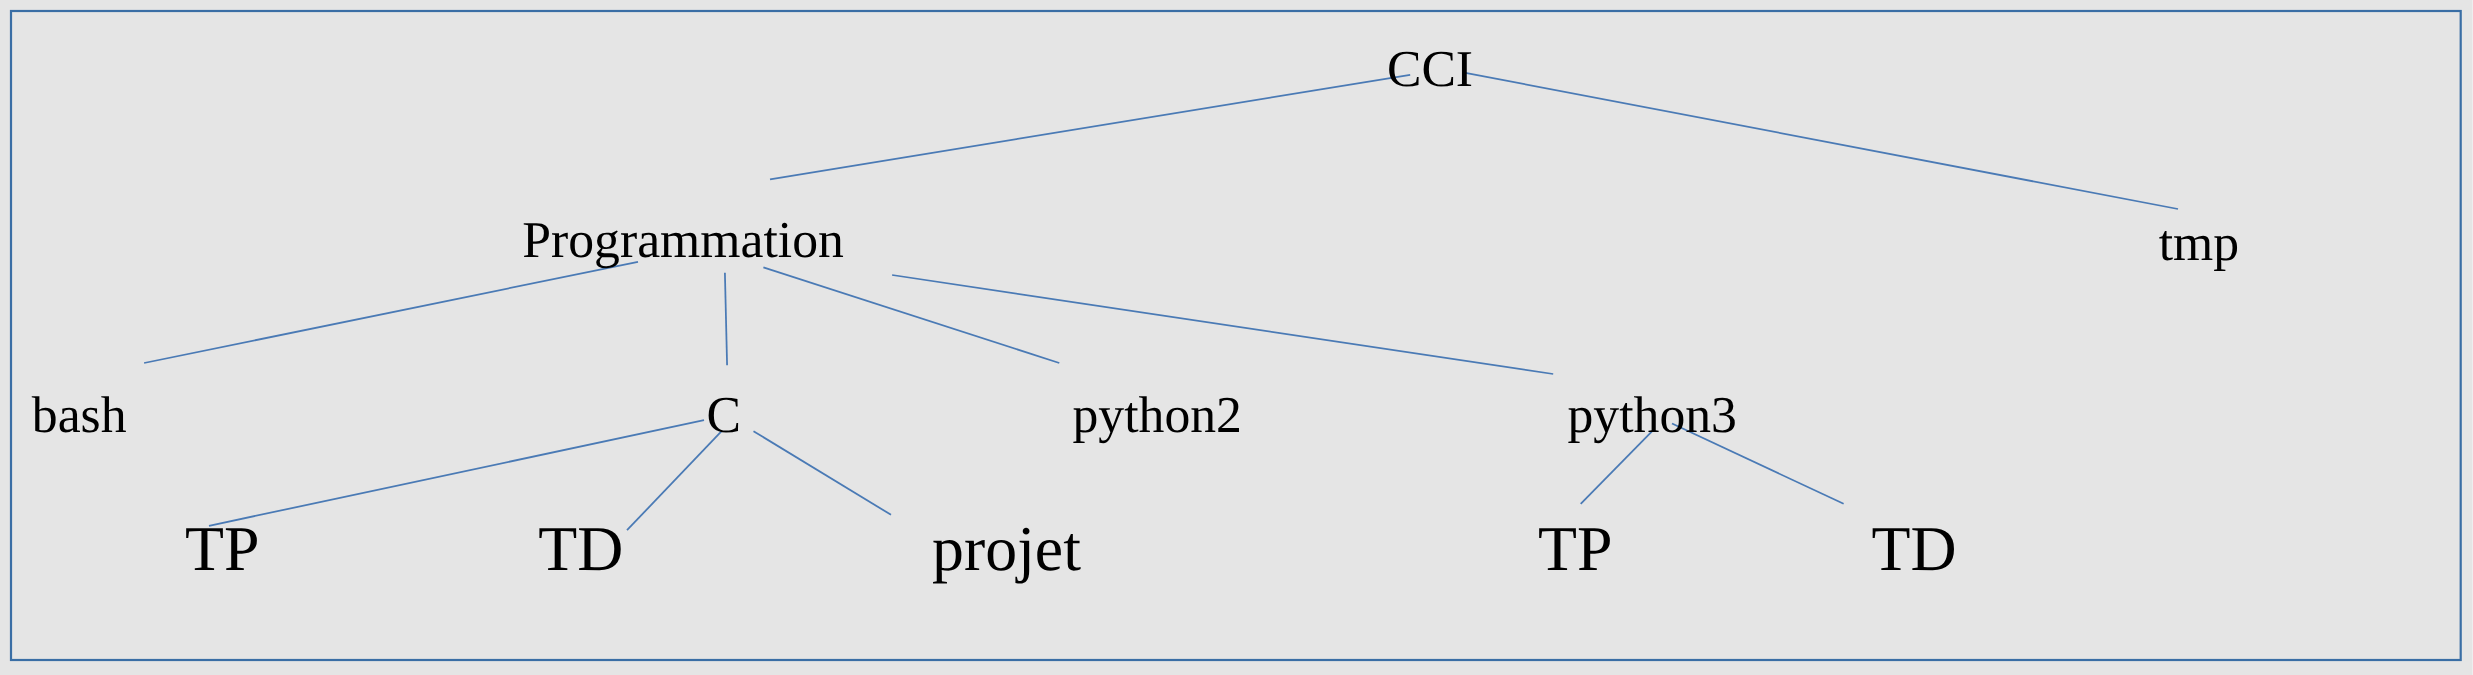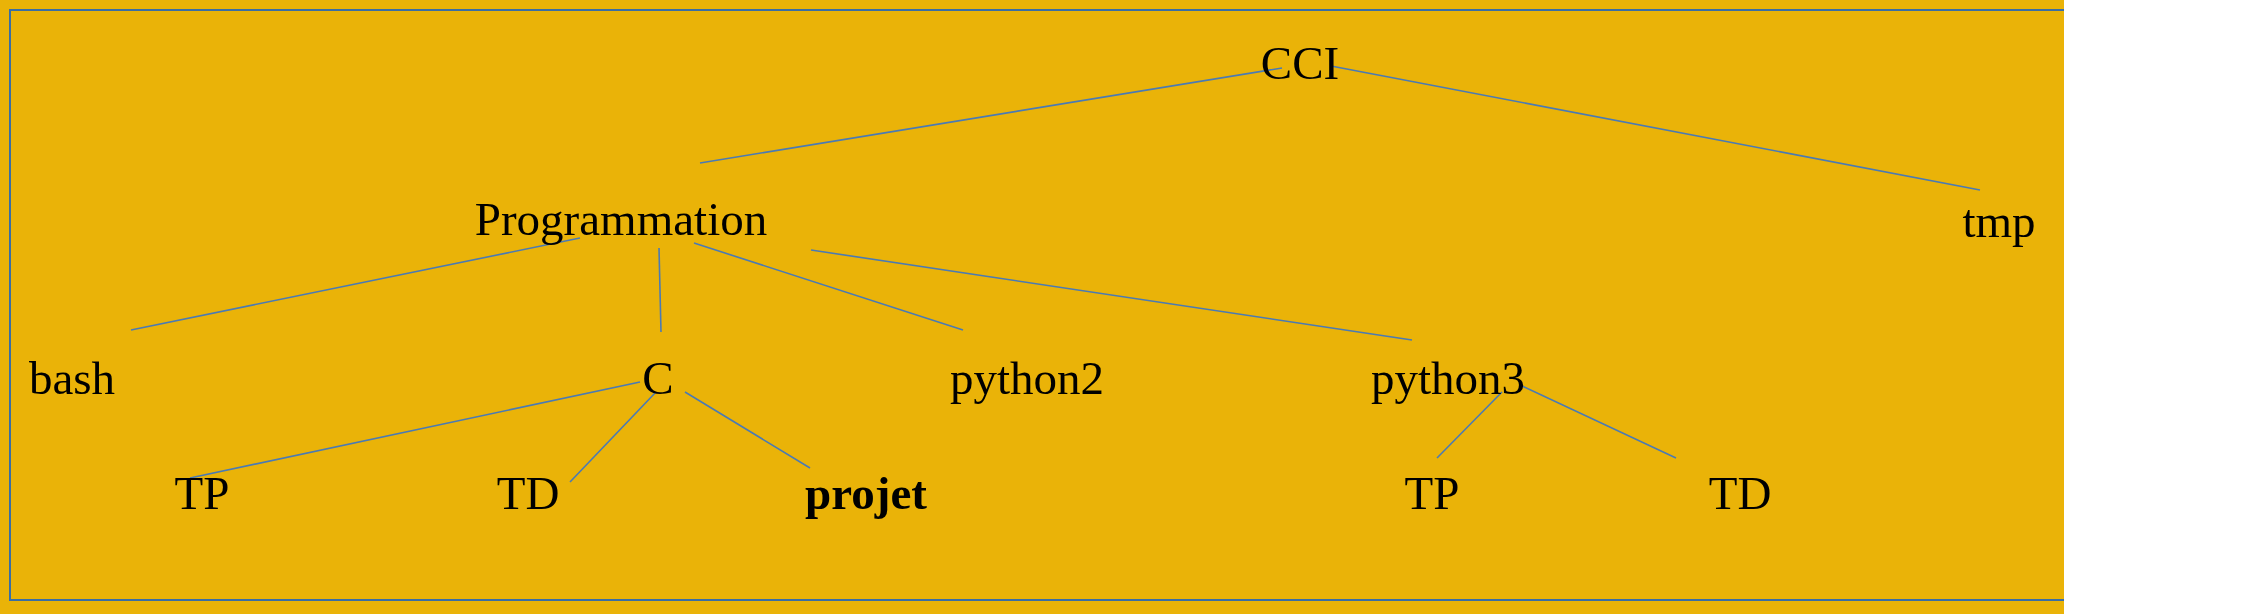--- a/index.html
+++ b/index.html
@@ -6,23 +6,23 @@
   html, body {
     margin: 0;
     padding: 0;
     background: #ffffff;
   }
   body {
     font-family: "Liberation Serif", "DejaVu Serif", serif;
   }
   #tree-figure {
     position: relative;
-    width: 2064px;
+    width: 2248px;
     height: 614px;
-    background: #eab308;
+    background: #e5e5e5;
     box-sizing: border-box;
     overflow: hidden;
   }
   #figure-border {
     position: absolute;
     left: 9px;
     top: 9px;
     width: 2229px;
     height: 592px;
     border: 2px solid #3a6ea5;
@@ -41,21 +41,21 @@
     position: absolute;
     color: #000000;
     white-space: nowrap;
     line-height: 1;
     font-weight: normal;
     transform: translate(-50%, 0);
   }
   .lvl-0 { font-size: 47px; }
   .lvl-1 { font-size: 47px; }
   .lvl-2 { font-size: 47px; }
-  .lvl-3 { font-size: 47px; }
+  .lvl-3 { font-size: 58px; }
 </style>
 </head>
 <body>
 
 <div id="tree-figure">
 
   <div id="figure-border"></div>
 
   <svg id="edge-layer" viewBox="0 0 2248 614" width="2248" height="614" xmlns="http://www.w3.org/2000/svg" aria-hidden="true">
       <line x1="1282" y1="68" x2="700" y2="163" stroke="#4a7ab5" stroke-width="1.6" shape-rendering="geometricPrecision"></line>
@@ -70,22 +70,22 @@
       <line x1="1502" y1="392" x2="1437" y2="458" stroke="#4a7ab5" stroke-width="1.6" shape-rendering="geometricPrecision"></line>
       <line x1="1520" y1="385" x2="1676" y2="458" stroke="#4a7ab5" stroke-width="1.6" shape-rendering="geometricPrecision"></line>
     </svg>
 
   <div id="node-layer">
       <div class="node-label lvl-0" style="left: 1300px; top: 40px; color: rgb(0, 0, 0);">CCI</div>
       <div class="node-label lvl-1" style="left: 621px; top: 196px; color: rgb(0, 0, 0);">Programmation</div>
       <div class="node-label lvl-1" style="left: 1999px; top: 198px; color: rgb(0, 0, 0);">tmp</div>
       <div class="node-label lvl-2" style="left: 72px; top: 355px; color: rgb(0, 0, 0);">bash</div>
       <div class="node-label lvl-2" style="left: 658px; top: 355px; color: rgb(0, 0, 0);">C</div>
-      <div class="node-label lvl-2" style="left: 1027px; top: 355px; color: rgb(0, 0, 0);">python2</div>
-      <div class="node-label lvl-2" style="left: 1448px; top: 355px; color: rgb(0, 0, 0);">python3</div>
+      <div class="node-label lvl-2" style="left: 1052px; top: 355px; color: rgb(0, 0, 0);">python2</div>
+      <div class="node-label lvl-2" style="left: 1502px; top: 355px; color: rgb(0, 0, 0);">python3</div>
       <div class="node-label lvl-3" style="left: 202px; top: 470px; color: rgb(0, 0, 0);">TP</div>
       <div class="node-label lvl-3" style="left: 528px; top: 470px; color: rgb(0, 0, 0);">TD</div>
-      <div class="node-label lvl-3" style="left: 866px; top: 470px; color: rgb(0, 0, 0); font-weight: bold;">projet</div>
+      <div class="node-label lvl-3" style="left: 915px; top: 470px; color: rgb(0, 0, 0);">projet</div>
       <div class="node-label lvl-3" style="left: 1432px; top: 470px; color: rgb(0, 0, 0);">TP</div>
       <div class="node-label lvl-3" style="left: 1740px; top: 470px; color: rgb(0, 0, 0);">TD</div>
     </div>
 
 </div>
 
 </body></html>

